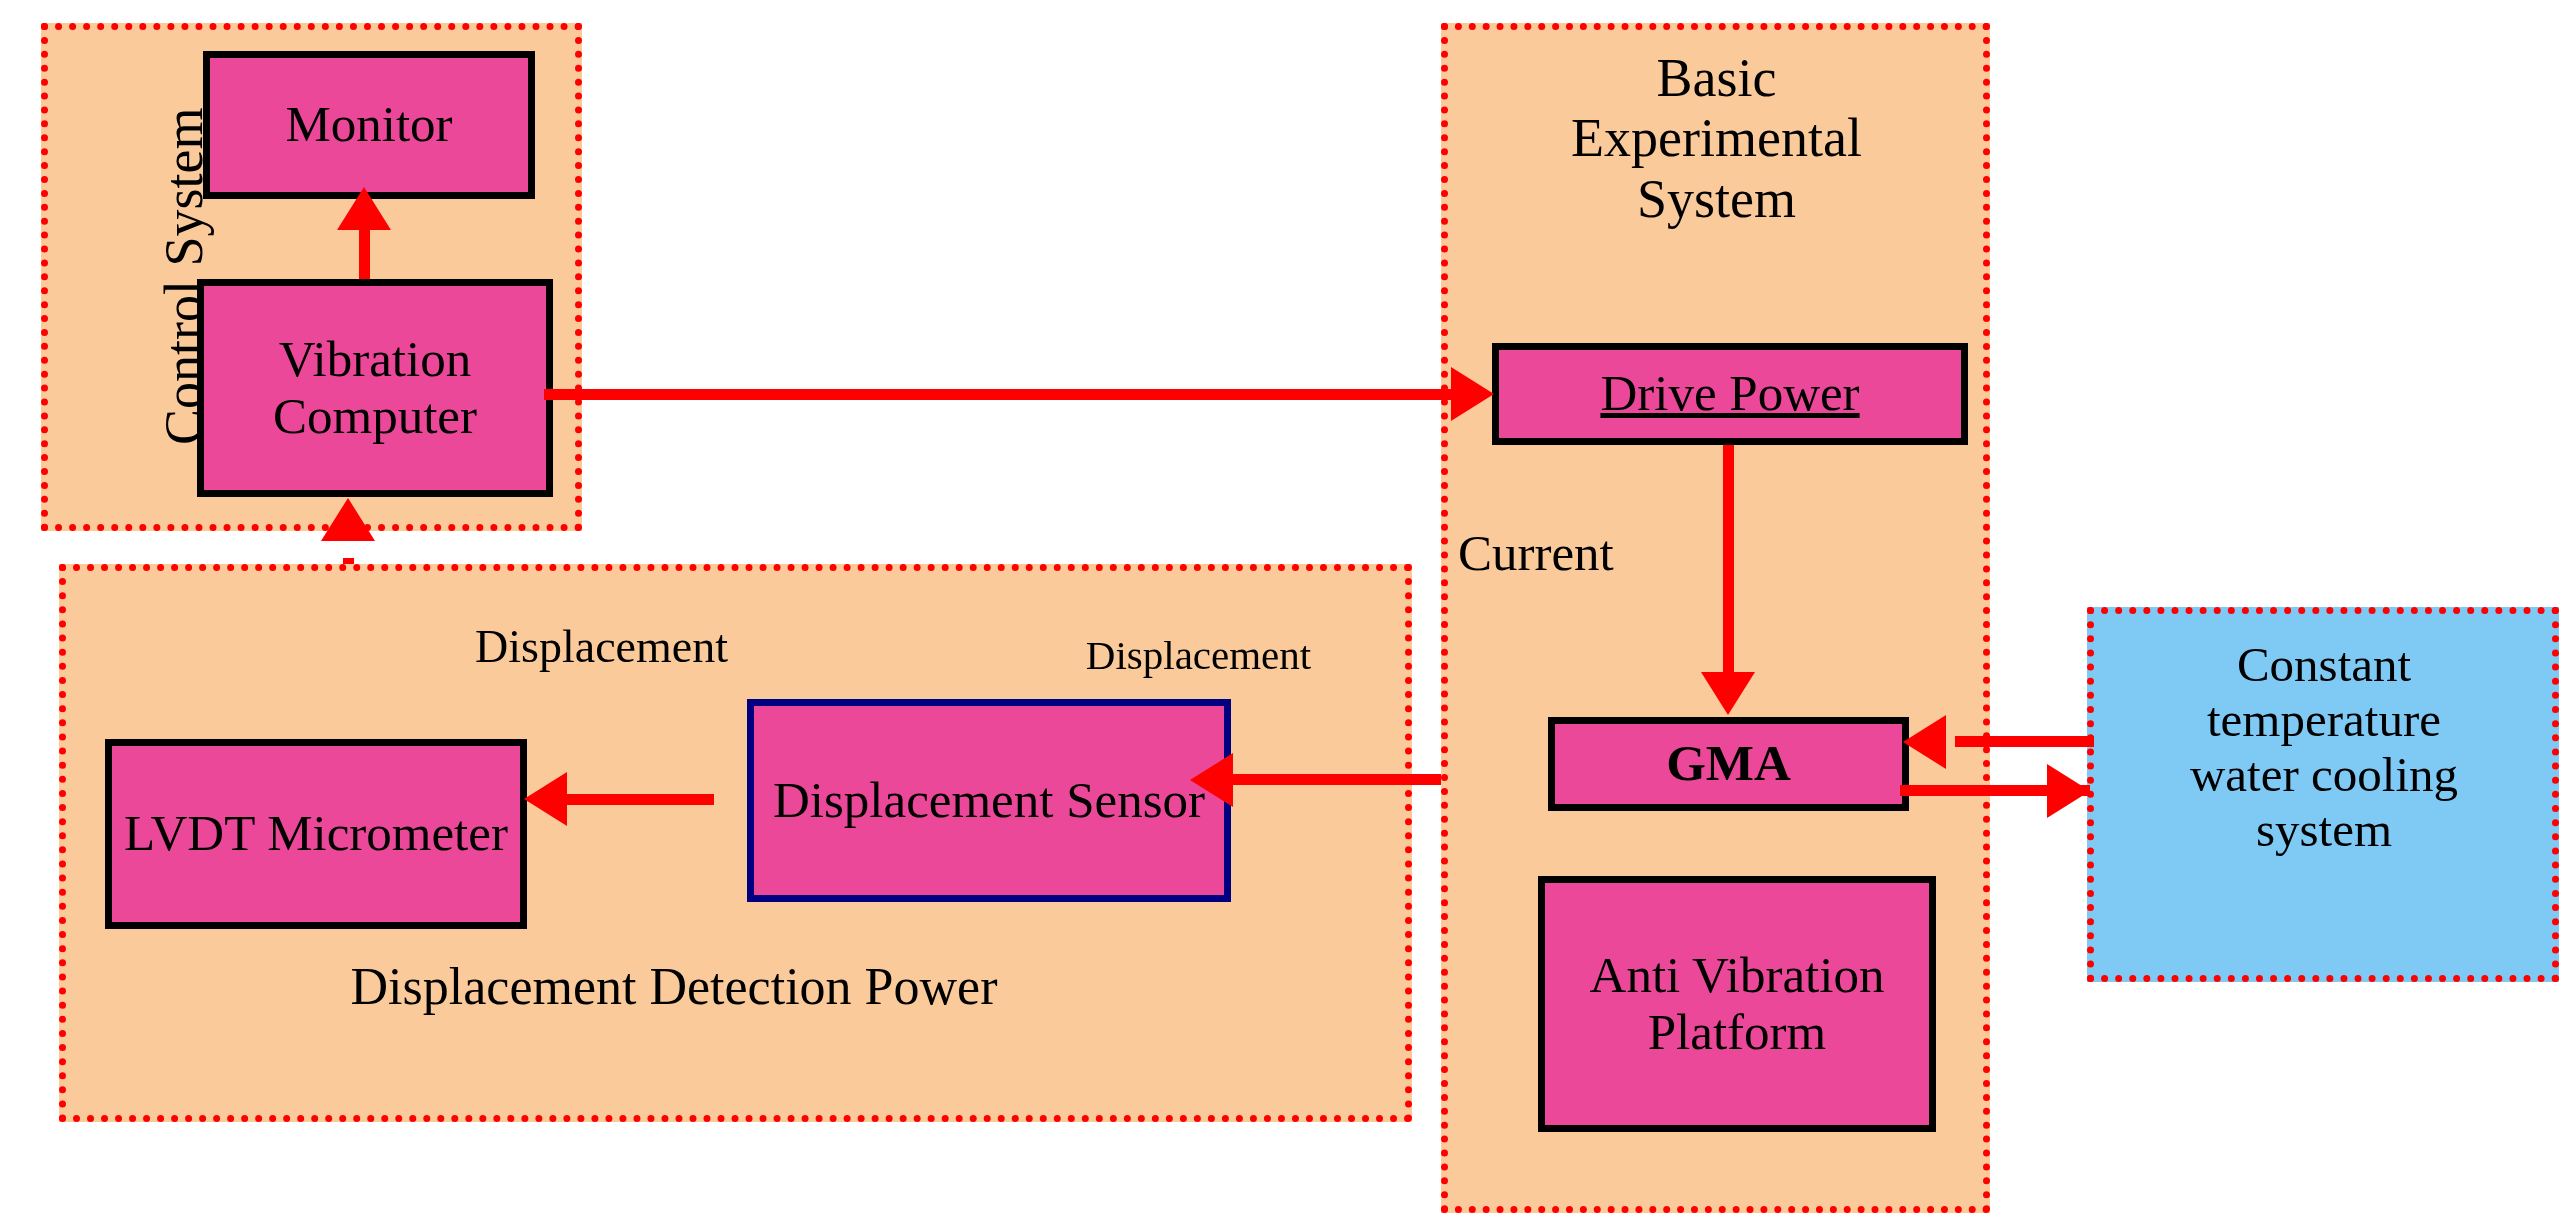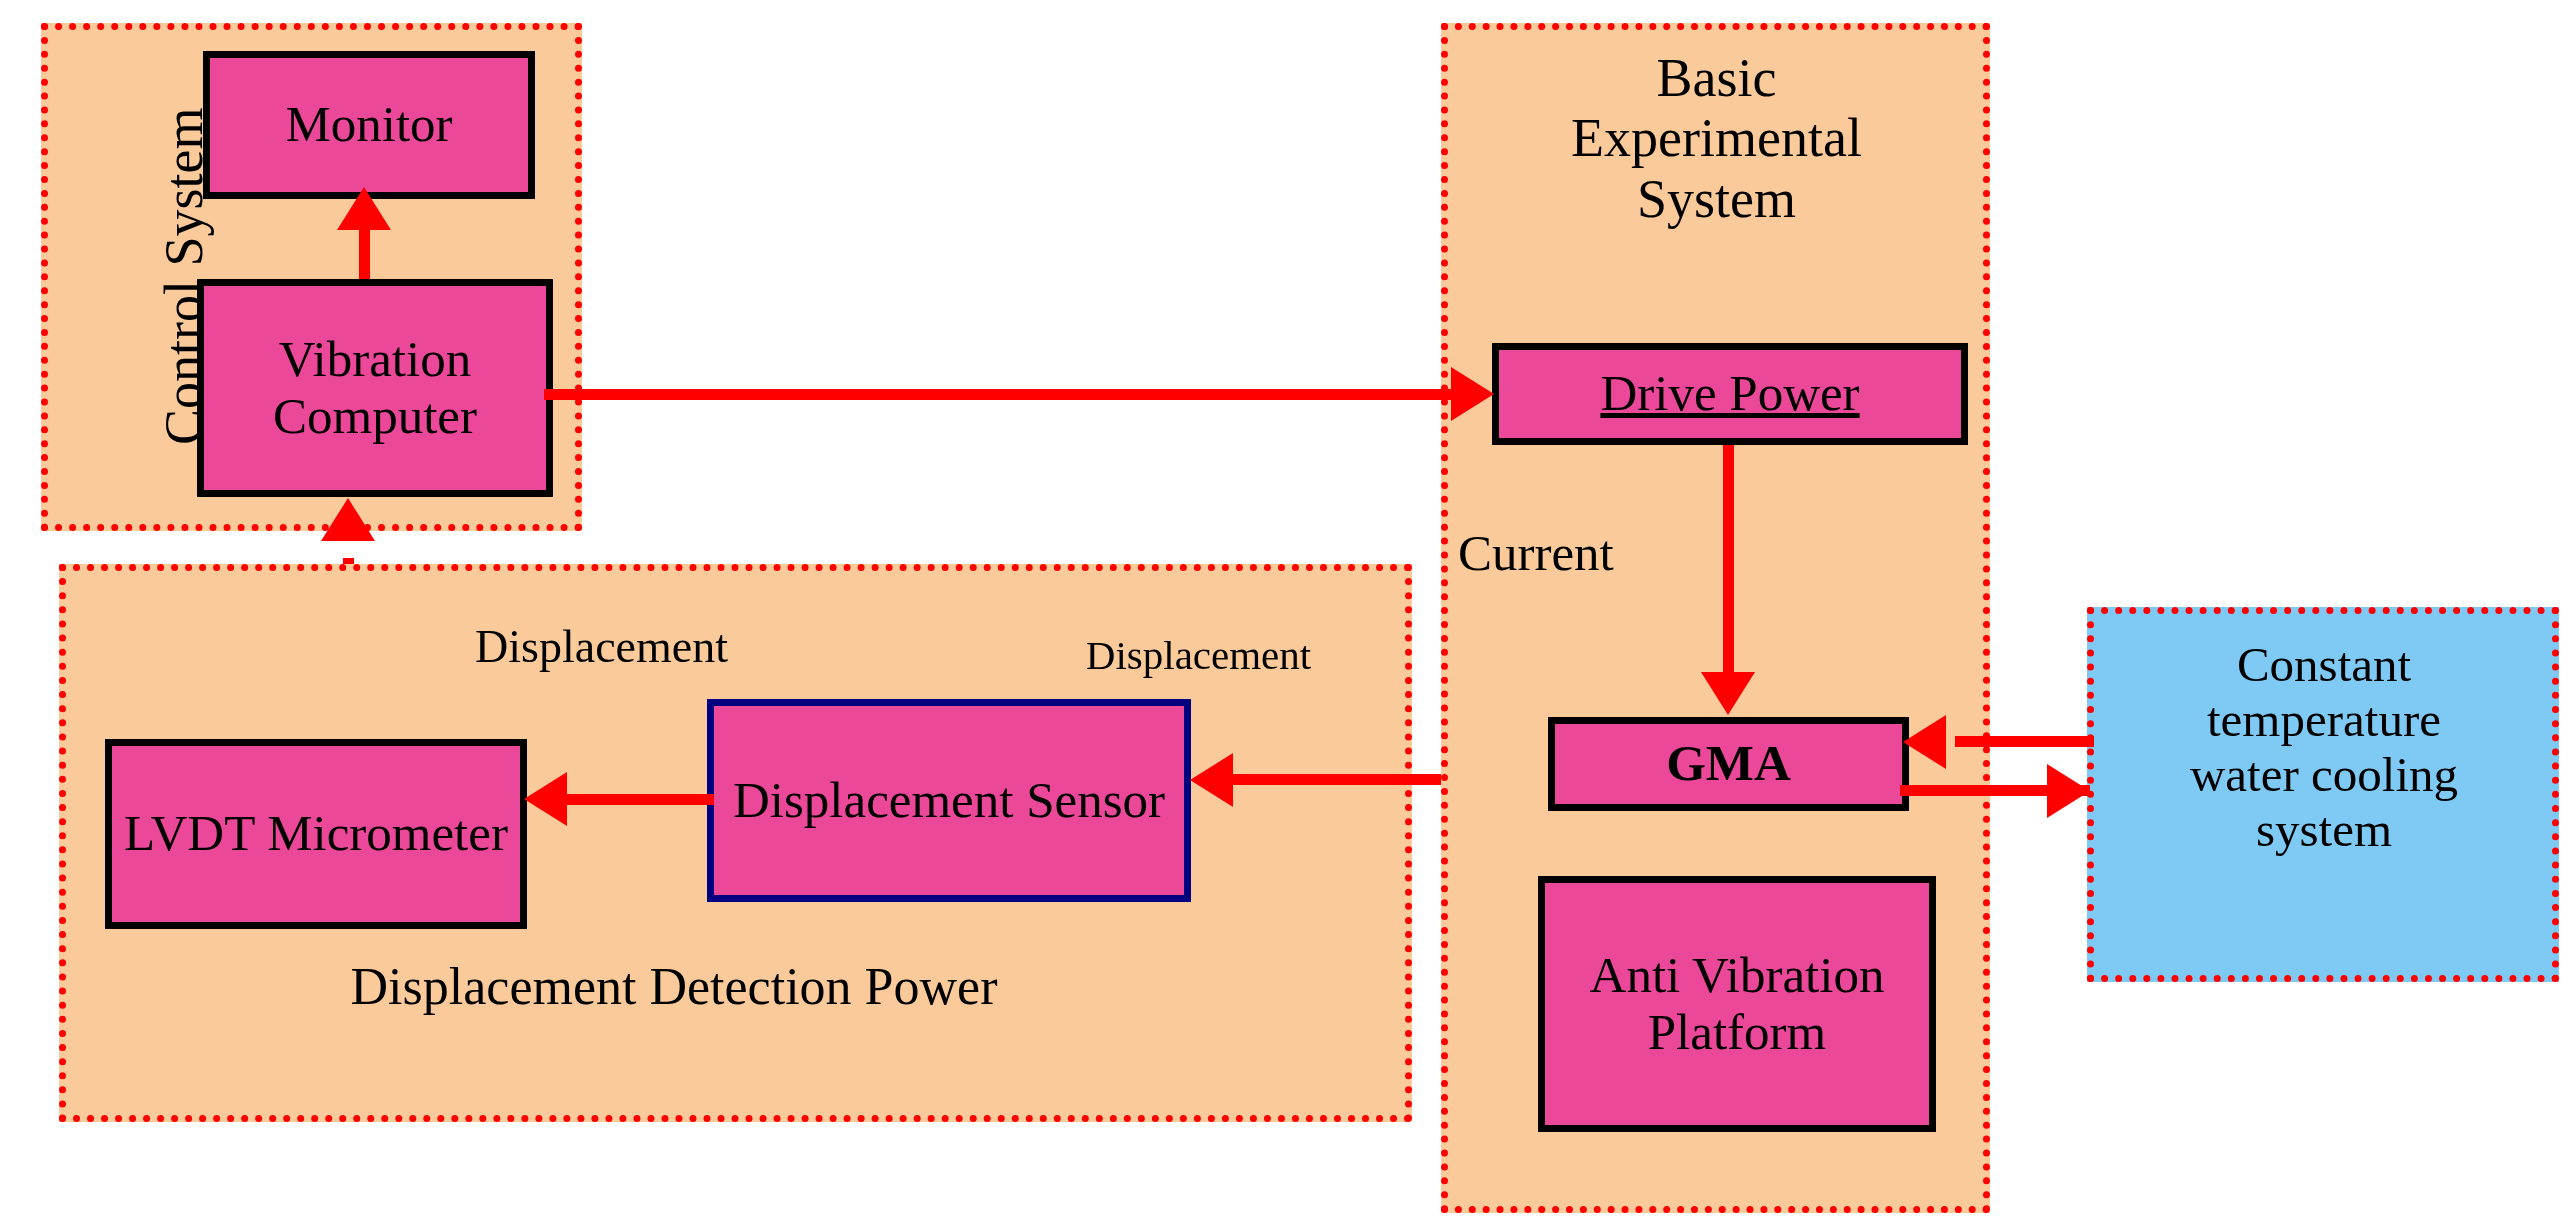--- a/index.html
+++ b/index.html
@@ -32,21 +32,21 @@
     border:7.4px solid #000000;
     box-sizing:border-box;
     display:flex;
     align-items:center;
     justify-content:center;
     text-align:center;
     line-height:1.12;
     font-size:51px;
     padding:3.3px 6.6px;
   }
-  .box.navy{ border-color:#000080; }
+  .box.navy{ border-color:#000080;margin-left:40px; }
 
   
   .caption{
     position:absolute;
     text-align:center;
     line-height:1.12;
     white-space:pre-line;
     color:#000000;
   }
   .rotated{

